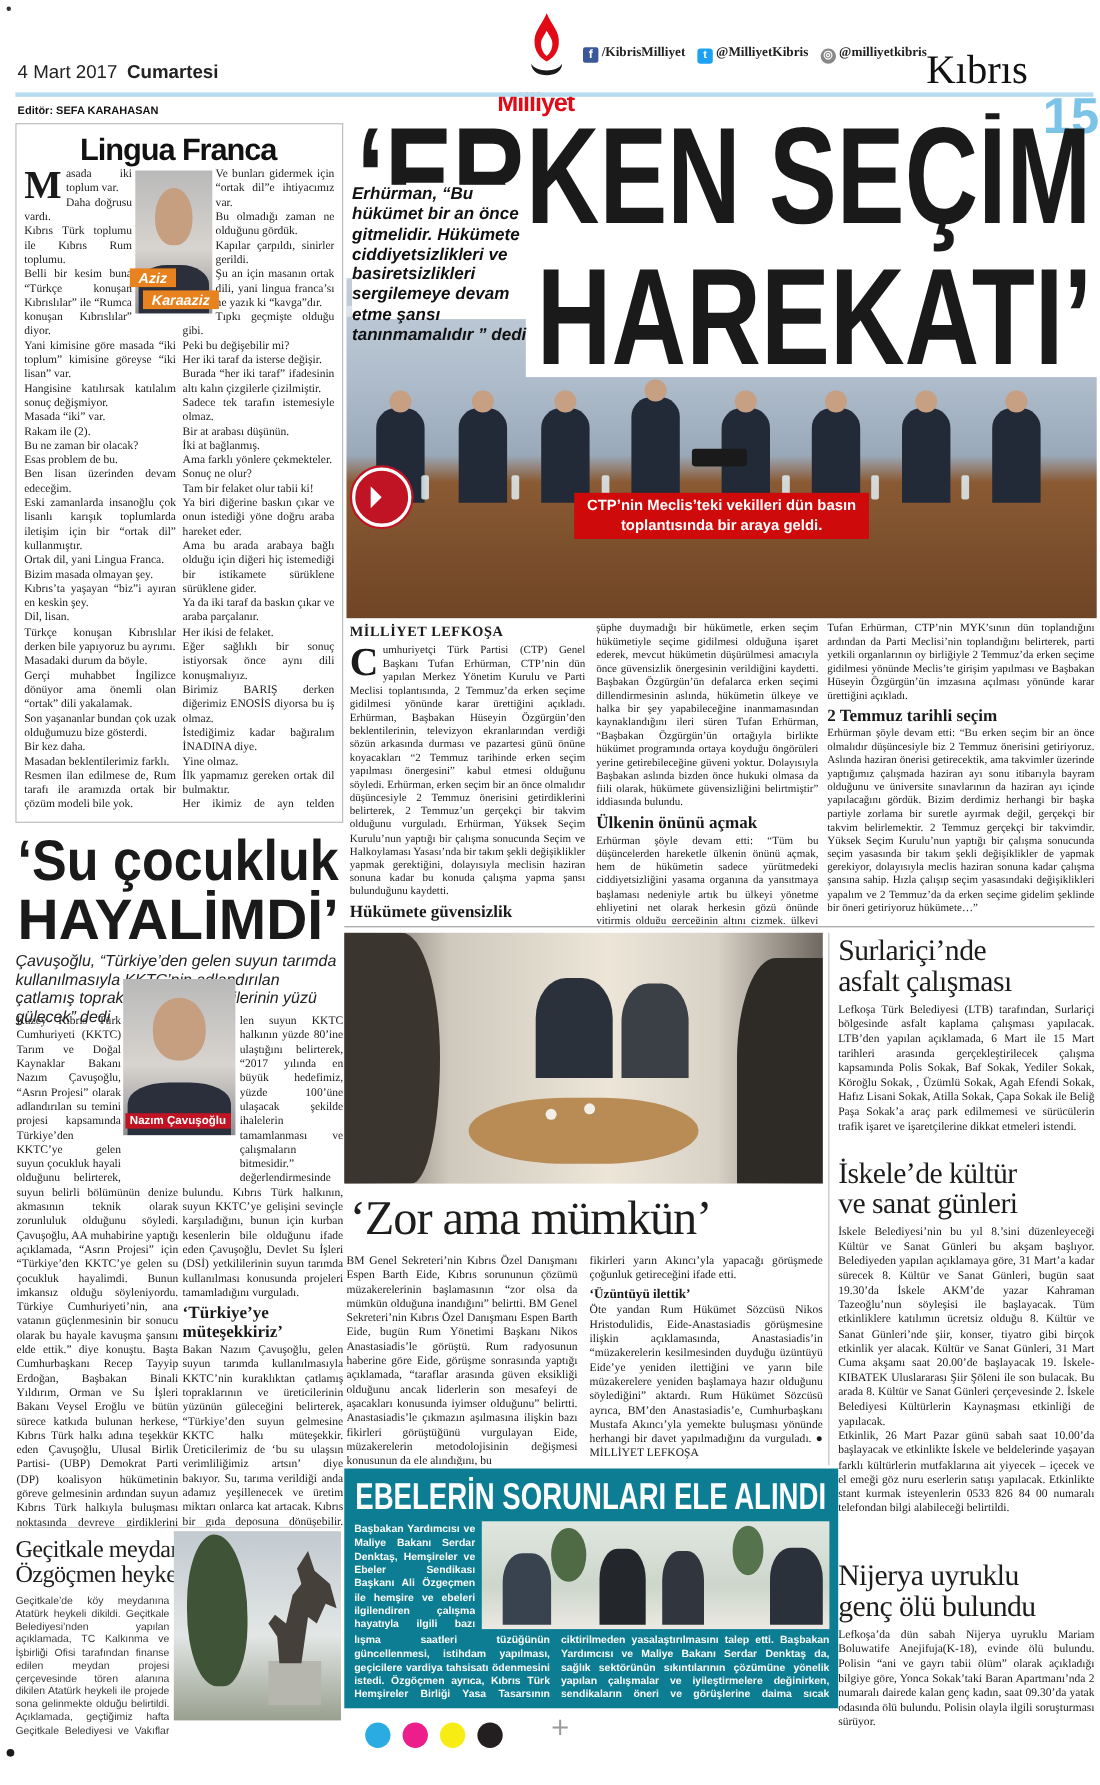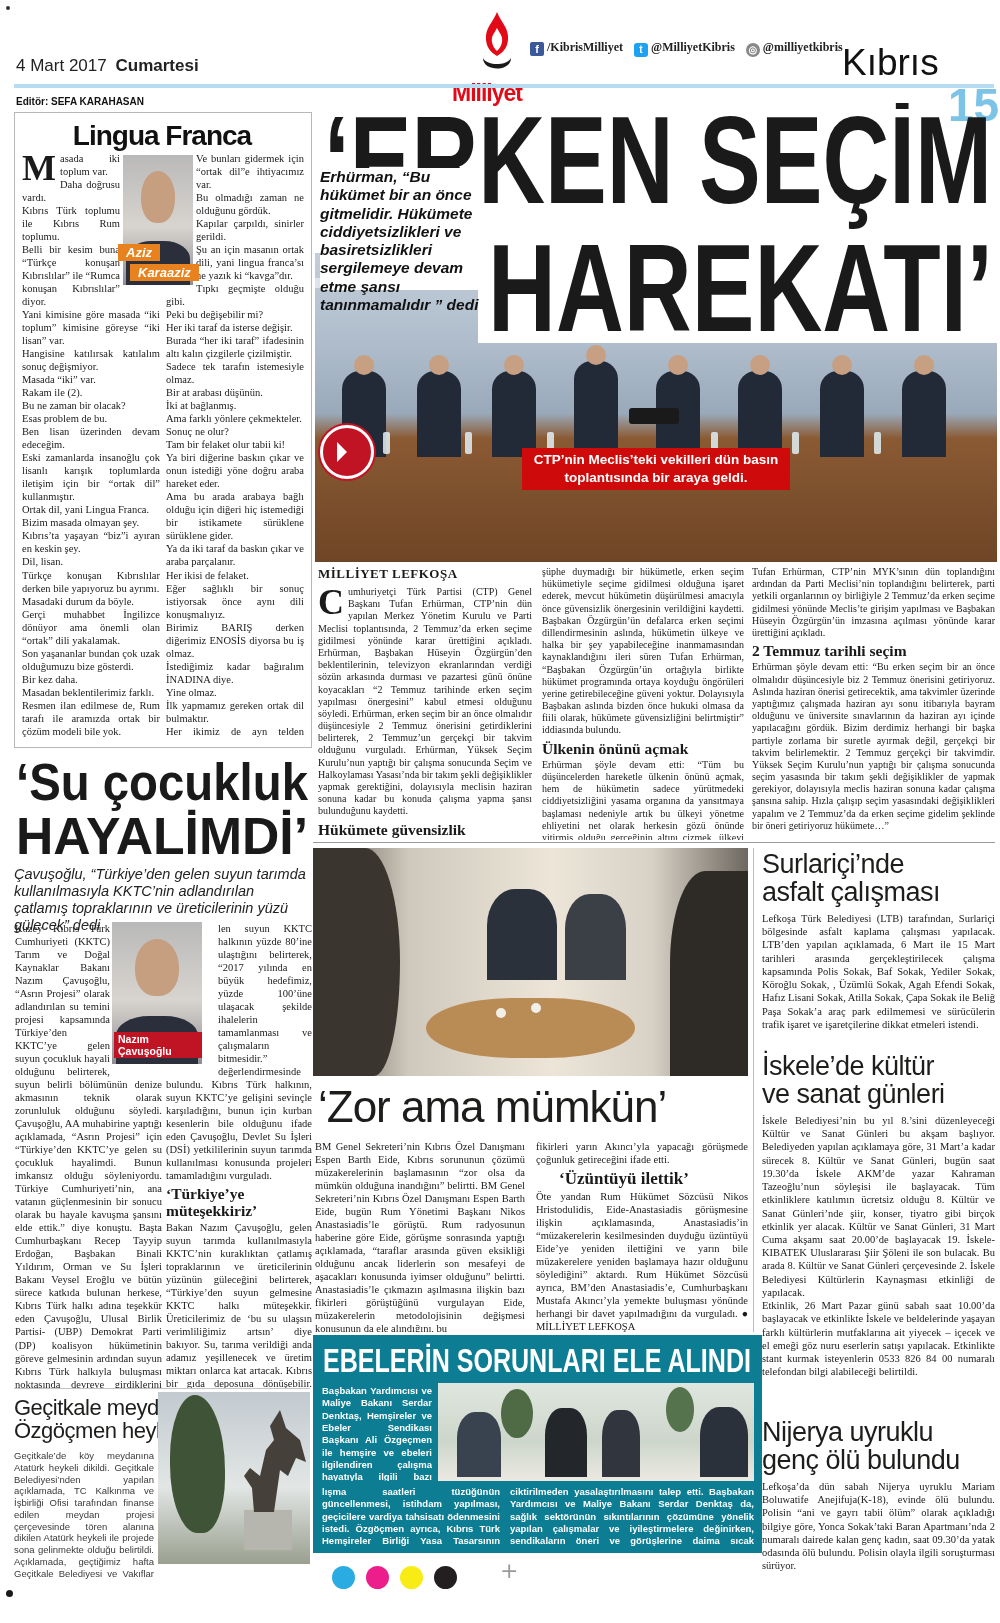--- a/index.html
+++ b/index.html
@@ -1,20 +1,20 @@
 <!DOCTYPE html>
 <html><head>
 <meta charset="utf-8">
 <style>
   html,body{margin:0;padding:0;}
   body{width:1000px;height:1623px;position:relative;background:#fff;
        font-family:"Liberation Serif",serif;color:#1a1a1a;overflow:hidden;}
   .abs{position:absolute;}
   .sans{font-family:"Liberation Sans",sans-serif;}
-  .light{font-family:Liberation Sans, sans-serif;font-weight:400;}
+  .light{font-family:Liberation Serif, serif;font-weight:400;}
   .serifb{font-family:"Liberation Serif",serif;font-weight:bold;}
   .jt{text-align:justify;}
   .ov{overflow:hidden;}
   .prel{white-space:pre-line;}
   
   .bluebar{background:#b5dcf0;height:4px;}
   .pgnum{color:#7cc3e8;font-weight:bold;}
   
   .bt{font-size:10px;line-height:1.22;text-align:justify;}
   .bt2{font-size:10.5px;line-height:1.24;text-align:justify;}
@@ -217,21 +217,21 @@
 
 <div class="abs hline" style="left:313px;top:842px;width:682px;"></div>
 <div class="abs vline" style="left:753px;top:848px;height:484px;"></div>
 
 <svg class="abs" style="left:12px;top:756px;" width="300" height="104">
   <text x="4" y="44" font-family="Liberation Sans, sans-serif" font-weight="bold" font-size="52" fill="#1a1a1a" textLength="292" lengthAdjust="spacingAndGlyphs">‘Su çocukluk</text>
   <text x="4" y="98" font-family="Liberation Sans, sans-serif" font-weight="bold" font-size="52" fill="#1a1a1a" textLength="292" lengthAdjust="spacingAndGlyphs">HAYALİMDİ’</text>
 </svg>
 <div class="abs sans" style="left:14px;top:866px;width:298px;font-style:italic;font-size:14.5px;line-height:1.18;color:#222;">Çavuşoğlu, “Türkiye’den gelen suyun tarımda kullanılmasıyla KKTC’nin adlandırılan çatlamış topraklarının ve üreticilerinin  yüzü gülecek” dedi</div>
 
-<div class="abs photo portrait" style="left:112px;top:922px;width:90px;height:142px;z-index:2;">
+<div class="abs photo portrait" style="left:112px;top:890px;width:102px;height:142px;z-index:2;">
   <div class="head"></div>
   <div class="suit"></div>
   <div style="position:absolute;left:2px;bottom:6px;background:#c01424;color:#fff;font-family:'Liberation Sans',sans-serif;font-weight:bold;font-size:10.5px;padding:1px 4px;">Nazım Çavuşoğlu</div>
 </div>
 
 <div class="abs ov" style="left:15px;top:922px;width:147px;height:466px;">
   <span class="spacer-r" style="width:52px;height:146px;"></span>
   <p class="bt2">Kuzey Kıbrıs Türk Cumhuriyeti (KKTC) Tarım ve Doğal Kaynaklar Bakanı Nazım Çavuşoğlu, “Asrın Projesi” olarak adlandırılan su temini projesi kapsamında Türkiye’den KKTC’ye gelen suyun çocukluk hayali olduğunu belirterek, suyun belirli bölümünün denize akmasının teknik olarak zorunluluk olduğunu söyledi. Çavuşoğlu, AA muhabirine yaptığı açıklamada, “Asrın Projesi” için “Türkiye’den KKTC’ye gelen su çocukluk hayalimdi. Bunun imkansız olduğu söyleniyordu. Türkiye Cumhuriyeti’nin, ana vatanın güçlenmesinin bir sonucu olarak bu hayale kavuşma şansını elde ettik.” diye konuştu. Başta Cumhurbaşkanı Recep Tayyip Erdoğan, Başbakan Binali Yıldırım, Orman ve Su İşleri Bakanı Veysel Eroğlu ve bütün sürece katkıda bulunan herkese, Kıbrıs Türk halkı adına teşekkür eden Çavuşoğlu, Ulusal Birlik Partisi- (UBP) Demokrat Parti (DP) koalisyon hükümetinin göreve gelmesinin ardından suyun Kıbrıs Türk halkıyla buluşması noktasında devreye girdiklerini kaydetti.</p>
 
 </div>
@@ -249,21 +249,21 @@
   <div style="position:absolute;left:58%;top:20%;width:14%;height:38%;background:#3b3f46;border-radius:40% 40% 0 0;"></div>
   <div style="position:absolute;left:26%;top:66%;width:48%;height:26%;background:#b98c56;border-radius:50%/60%;"></div>
   <div style="position:absolute;left:42%;top:70%;width:10px;height:10px;border-radius:50%;background:#f2efe8;"></div>
   <div style="position:absolute;left:50%;top:68%;width:10px;height:10px;border-radius:50%;background:#f2efe8;"></div>
 </div>
 <h2 class="abs light" style="left:318px;top:1082px;font-size:44px;letter-spacing:-1px;color:#1d1d1b;">‘Zor ama mümkün’</h2>
 
 <div class="abs ov bt2" style="left:315px;top:1140px;width:210px;height:192px;">BM Genel Sekreteri’nin Kıbrıs Özel Danışmanı Espen Barth Eide, Kıbrıs sorununun çözümü müzakerelerinin başlamasının “zor olsa da mümkün olduğuna inandığını” belirtti. BM Genel Sekreteri’nin Kıbrıs Özel Danışmanı Espen Barth Eide, bugün Rum Yönetimi Başkanı Nikos Anastasiadis’le görüştü. Rum radyosunun haberine göre Eide, görüşme sonrasında yaptığı açıklamada, “taraflar arasında güven eksikliği olduğunu ancak liderlerin son mesafeyi de aşacakları konusunda iyimser olduğunu” belirtti. Anastasiadis’le çıkmazın aşılmasına ilişkin bazı fikirleri görüştüğünü vurgulayan Eide, müzakerelerin metodolojisinin değişmesi konusunun da ele alındığını, bu</div>
 <div class="abs ov" style="left:536px;top:1140px;width:212px;height:192px;">
   <p class="bt2">fikirleri yarın Akıncı’yla yapacağı görüşmede çoğunluk getireceğini ifade etti.</p>
-  <h4 class="subhead" style="font-size:17px;margin-left:23px;">‘Üzüntüyü ilettik’</h4>
+  <h4 class="subhead" style="font-size:12px;">‘Üzüntüyü ilettik’</h4>
   <p class="bt2">Öte yandan Rum Hükümet Sözcüsü Nikos Hristodulidis, Eide-Anastasiadis görüşmesine ilişkin açıklamasında, Anastasiadis’in “müzakerelerin kesilmesinden duyduğu üzüntüyü Eide’ye yeniden ilettiğini ve yarın bile müzakerelere yeniden başlamaya hazır olduğunu söylediğini” aktardı. Rum Hükümet Sözcüsü ayrıca, BM’den Anastasiadis’e, Cumhurbaşkanı Mustafa Akıncı’yla yemekte buluşması yönünde herhangi bir davet yapılmadığını da vurguladı. ● MİLLİYET LEFKOŞA</p>
 </div>
 
 <div class="abs tealbox" style="left:313px;top:1335px;width:449px;height:218px;"></div>
 <svg class="abs" style="left:320px;top:1340px;" width="436" height="40">
   <text x="3" y="32" font-family="Liberation Sans, sans-serif" font-weight="bold" font-size="34" fill="#ffffff" textLength="428" lengthAdjust="spacingAndGlyphs">EBELERİN SORUNLARI ELE ALINDI</text>
 </svg>
 <div class="abs ov teal-bt" style="left:322px;top:1385px;width:110px;height:96px;">Başbakan Yardımcısı ve Maliye Bakanı Serdar Denktaş, Hemşireler ve Ebeler Sendikası Başkanı Ali Özgeçmen ile hemşire ve ebeleri ilgilendiren çalışma hayatıyla ilgili bazı konuları ele aldı. Bakanlıktan verilen bilgiye göre, Başbakan Yardımcılığı’nda yer alan görüşmede, Özgöçmen, ça-</div>
 
 <div class="photo" style="left:438px;top:1383px;width:316px;height:98px;background:linear-gradient(#dfe6df 0%,#cdd6cb 60%,#ece9e2 100%);">

